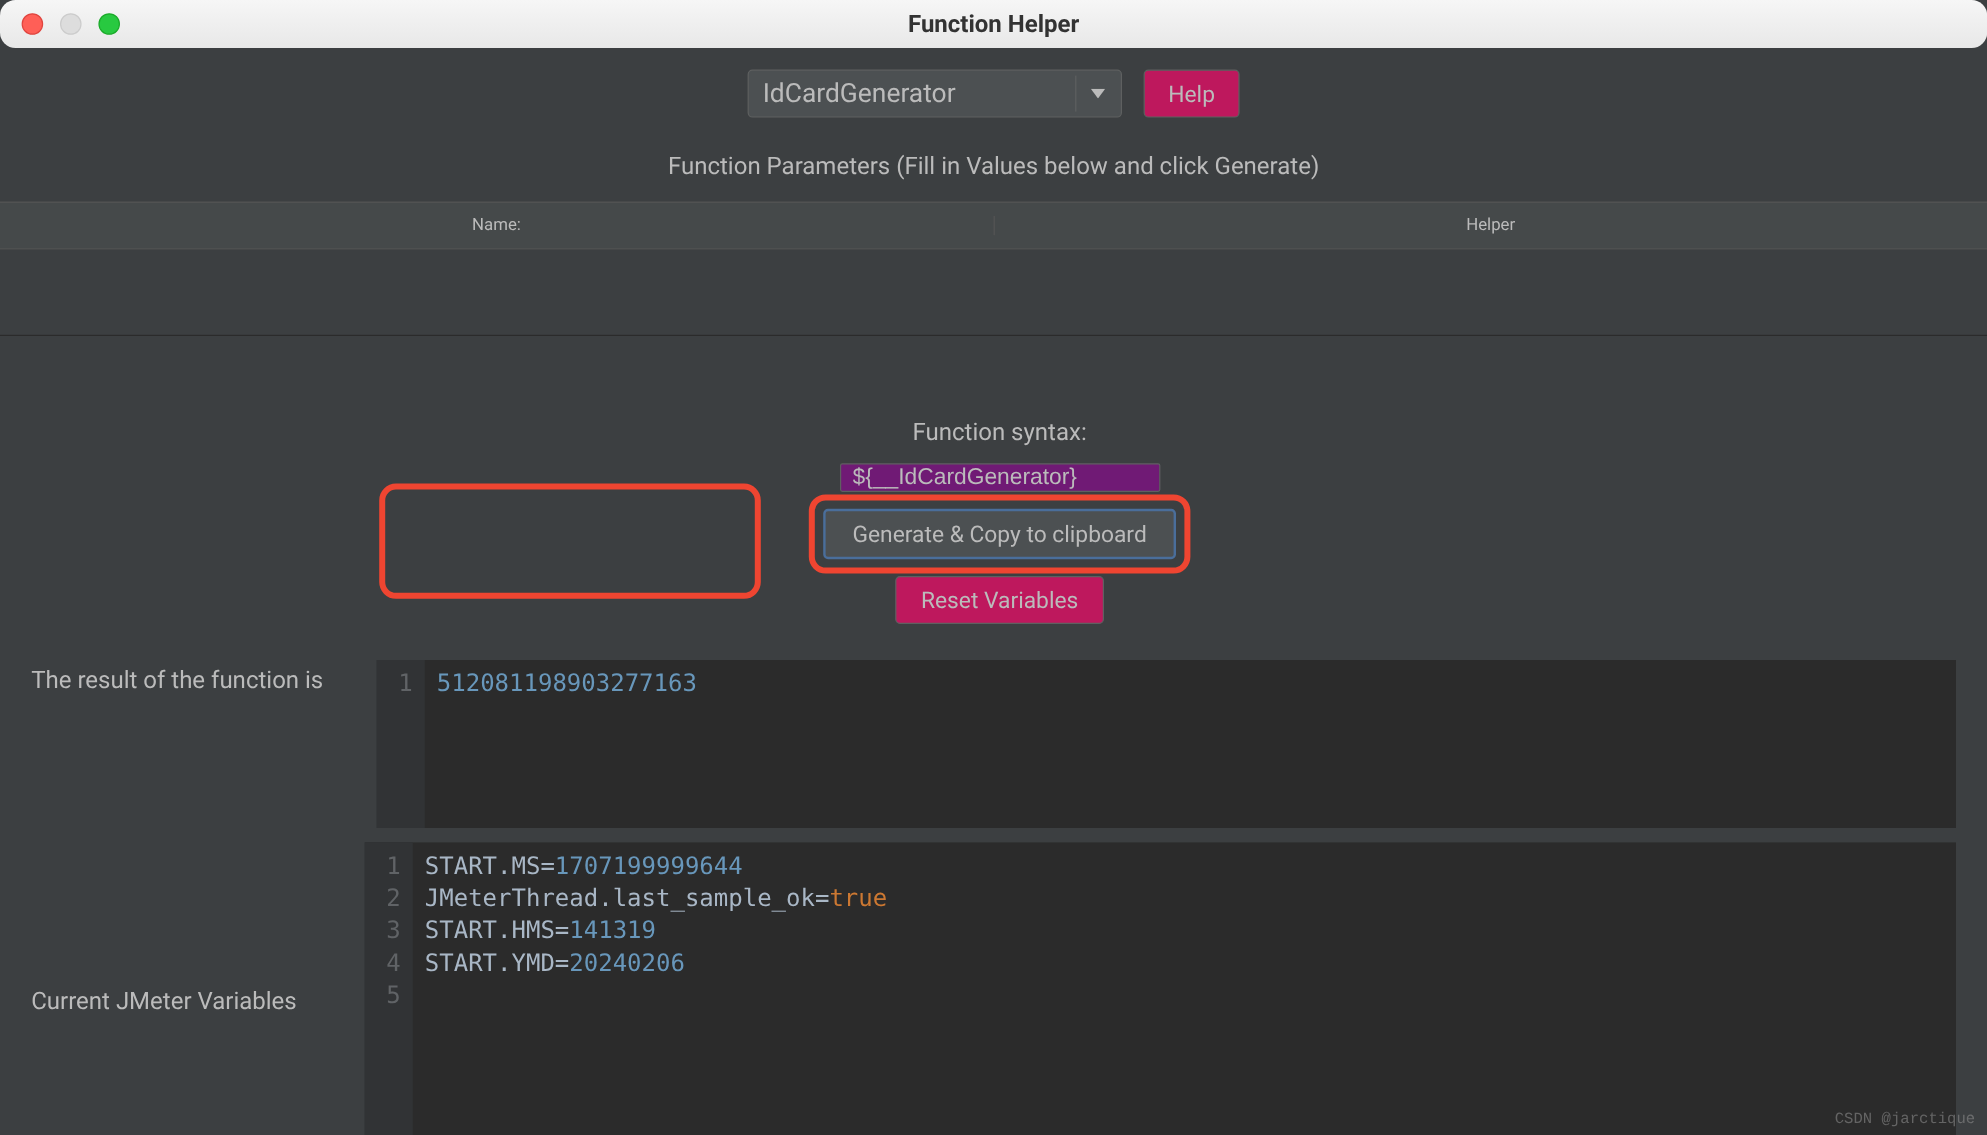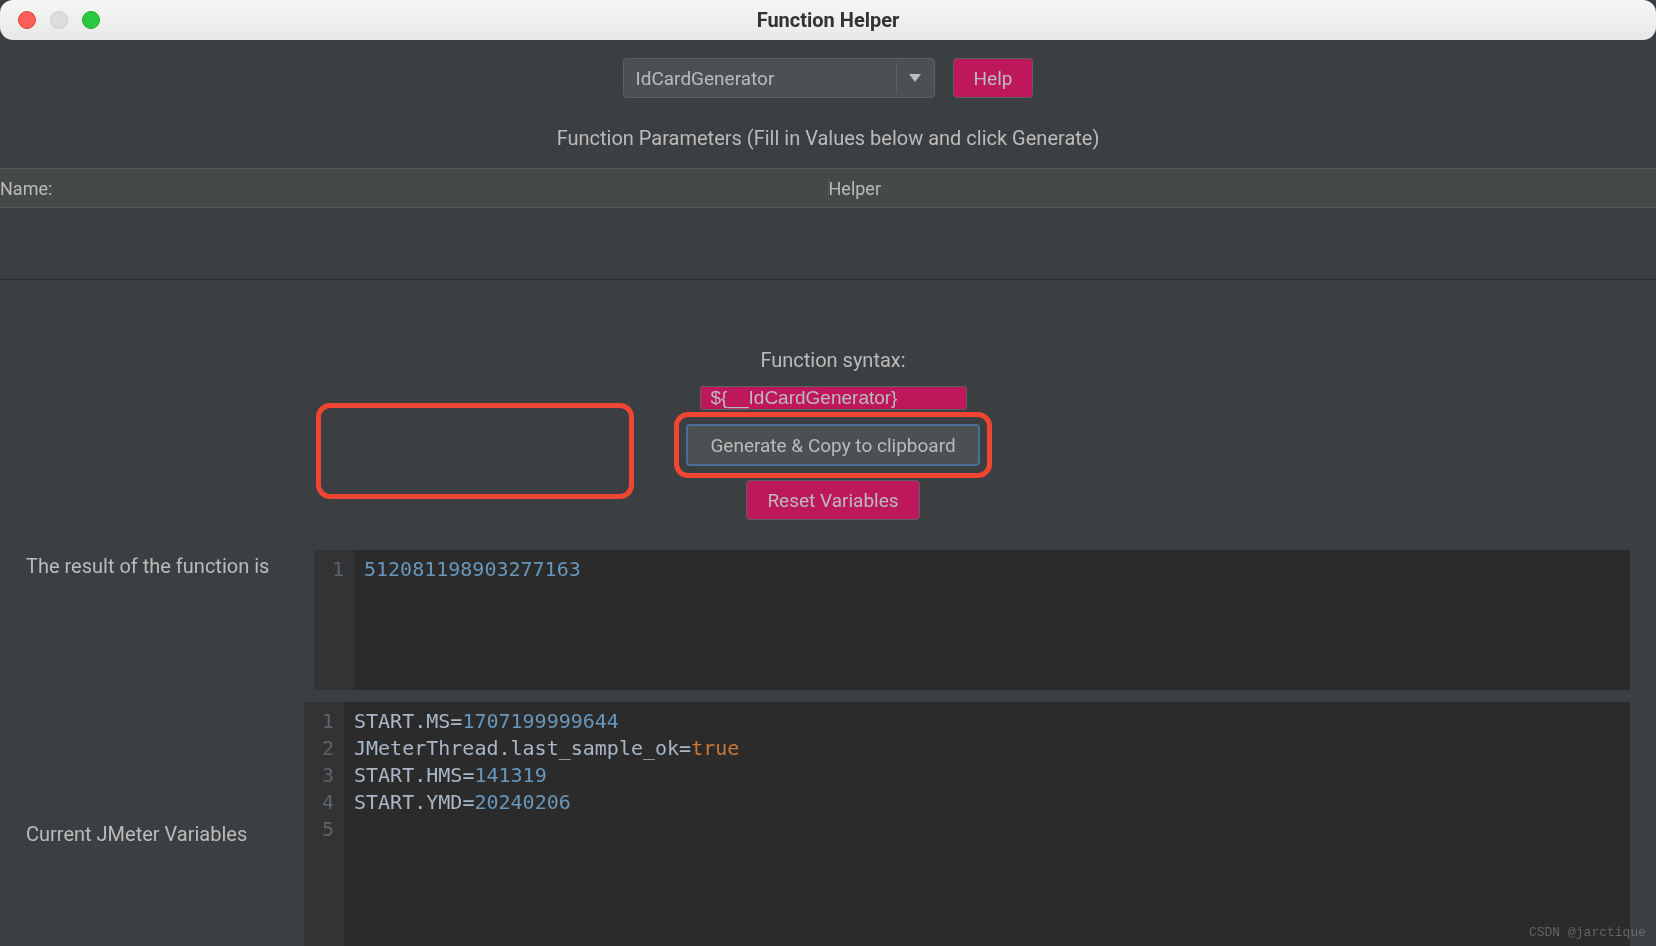--- a/index.html
+++ b/index.html
@@ -56,21 +56,21 @@
       position: relative;
       width: 312px;
       height: 40px;
       background: #4c5052;
       border: 1px solid #5e6060;
       border-radius: 4px;
       display: flex;
       align-items: center;
       padding: 0 12px;
       color: #bbbbbb;
-      font-size: 19px;
+      font-size: 22px;
     }
     .dropdown-arrow {
       position: absolute;
       right: 8px;
       width: 30px;
       height: 30px;
       display: flex;
       align-items: center;
       justify-content: center;
       border-left: 1px solid #5e6060;
@@ -98,22 +98,22 @@
     .table-header {
       display: flex;
       background: #45494a;
       height: 40px;
       align-items: center;
       border-top: 1px solid #555;
       border-bottom: 1px solid #555;
     }
     .table-header .th {
       flex: 1;
-      text-align: left;
-      font-size: 18px;
+      text-align: center;
+      font-size: 14px;
       color: #bbbbbb;
       border-right: 1px solid #555;
     }
     .table-header .th:last-child { border-right: none; }
     .empty-table-body {
       height: 72px;
       background: #3c3f41;
       border-bottom: 1px solid #2b2b2b;
     }
     .syntax-row {
@@ -124,21 +124,21 @@
       flex-direction: column;
     }
     .syntax-label {
       font-size: 20px;
       color: #bbbbbb;
       white-space: nowrap;
     }
     .syntax-input {
       flex: 1;
       height: 38px;
-      background: #be185d;
+      background: #701a75;
       border: 1px solid #5e6060;
       border-radius: 2px;
       color: #bbbbbb;
       font-size: 19px;
       padding: 0 10px;
     }
     .btn-generate {
       position: relative;
       height: 42px;
       padding: 0 22px;

